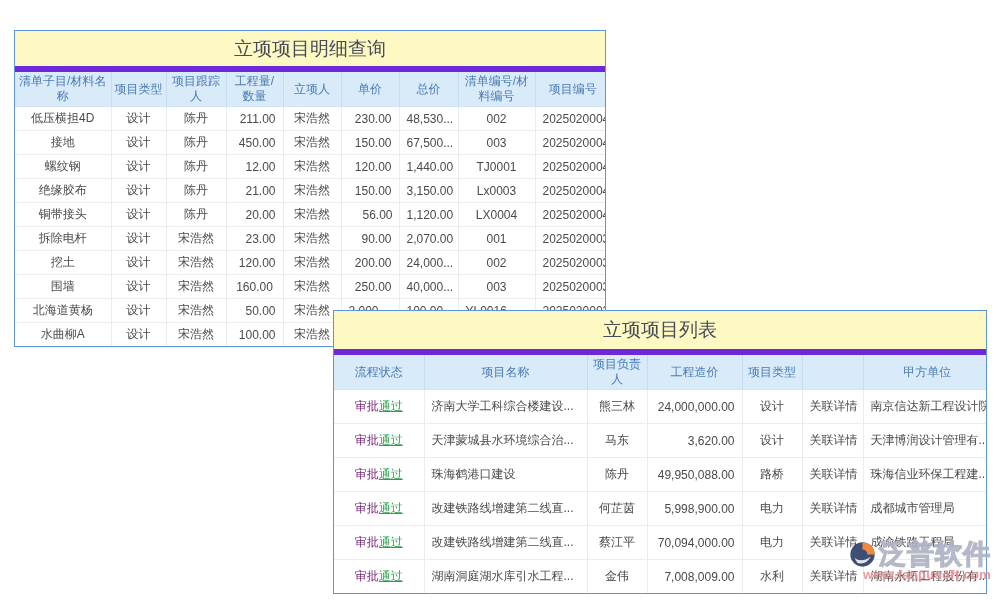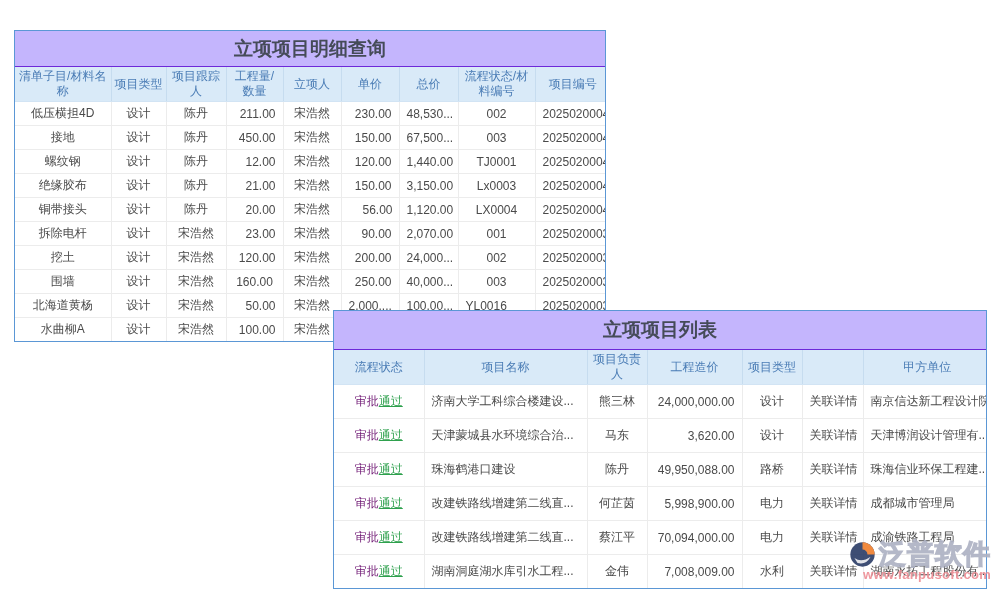--- a/index.html
+++ b/index.html
@@ -9,22 +9,22 @@
     font-family:"Liberation Sans","DejaVu Sans",sans-serif;
   }
   .card{
     position:absolute;background:#ffffff;
     border:1px solid #5b97d5;box-sizing:border-box;
   }
   #detail-card{left:14px;top:30px;width:592px;z-index:1;}
   #list-card{left:333px;top:310px;width:654px;z-index:2;}
   .card-title{
     display:flex;align-items:center;justify-content:center;
-    font-weight:bold;color:#454b58;background:#c4b5fd;
-    border-bottom:1px solid #6d28d9;
+    font-weight:normal;color:#454b58;background:#fef9c3;
+    border-bottom:6px solid #6d28d9;
   }
   #detail-card .card-title{height:35px;font-size:19px;}
   #list-card .card-title{height:38px;font-size:19px;}
 
   table.grid{border-collapse:collapse;table-layout:fixed;width:100%;}
   .grid th{
     background:#d9eaf8;color:#4a7cb5;font-size:12px;font-weight:normal;
     border-right:1px solid #c6dcef;border-bottom:1px solid #d2e4f4;
     padding:2px 3px;line-height:15px;text-align:center;vertical-align:middle;
   }
@@ -80,21 +80,21 @@
       </colgroup>
       <thead>
         <tr>
           <th>清单子目/材料名称</th>
           <th>项目类型</th>
           <th>项目跟踪人</th>
           <th>工程量/数量</th>
           <th>立项人</th>
           <th>单价</th>
           <th>总价</th>
-          <th>流程状态/材料编号</th>
+          <th>清单编号/材料编号</th>
           <th>项目编号</th>
         </tr>
       </thead>
       <tbody>
         <tr>
           <td style="text-align: center;">低压横担4D</td>
           <td style="text-align: center;">设计</td>
           <td style="text-align: center;">陈丹</td>
           <td style="text-align: right;">211.00</td>
           <td style="text-align: center;">宋浩然</td>

